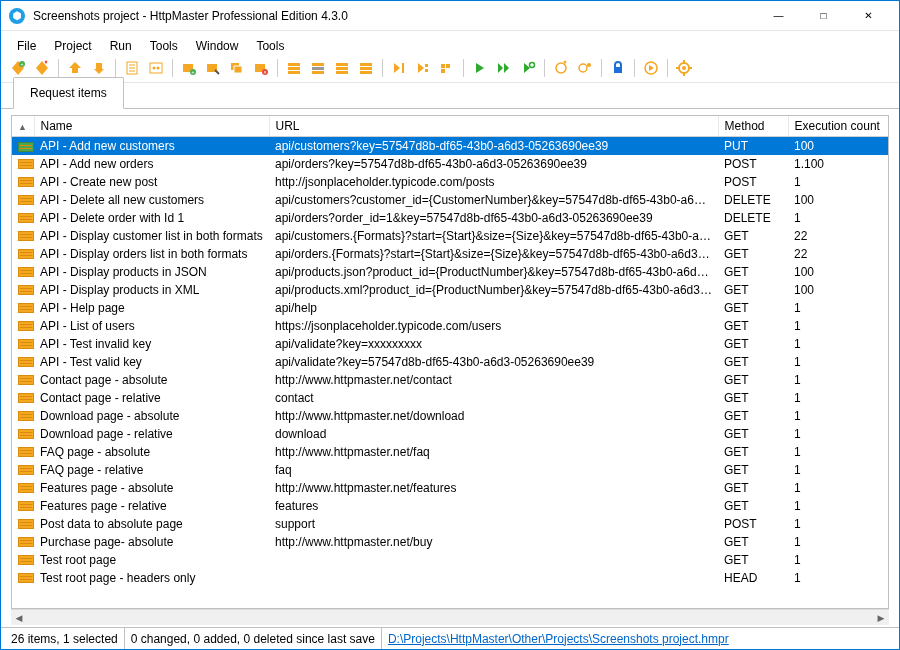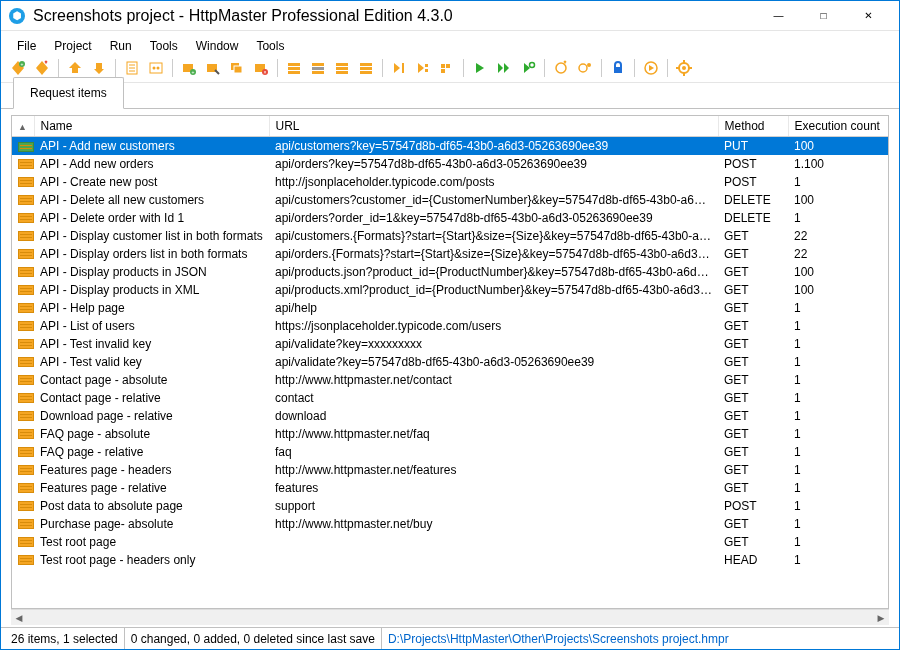--- a/index.html
+++ b/index.html
@@ -1,19 +1,19 @@
 <!DOCTYPE html>
 <html><head>
 <meta charset="utf-8">
 <style>
 * { box-sizing: border-box; margin: 0; padding: 0; }
 body { font-family: "Segoe UI", Tahoma, sans-serif; font-size: 12px; background: #fff; color: #000; width: 900px; height: 650px; overflow: hidden; display: flex; flex-direction: column; border: 1px solid #0078d7; }
 .titlebar { height: 30px; background: #fff; display: flex; align-items: center; padding: 0 8px; border-bottom: 1px solid #e5e5e5; }
 .titlebar .app-icon { width: 16px; height: 16px; border-radius: 50%; background: #1e9ee6; margin-right: 8px; display:inline-flex; align-items:center; justify-content:center; color:#fff; font-size:10px; font-weight:bold;}
-.titlebar .title { flex: 1; font-size: 16px; }
+.titlebar .title { flex: 1; font-size: 12px; }
 .win-controls { display: flex; gap: 0; }
 .win-btn { width: 45px; height: 28px; display: flex; align-items: center; justify-content: center; font-family: "Segoe MDL2 Assets", sans-serif; font-size: 10px; cursor: pointer; }
 .menubar { height: 22px; display: flex; align-items: center; padding: 0 8px; gap: 2px; }
 .menu-item { padding: 2px 8px; cursor: pointer; margin-top: 8px; }
 .toolbar { height: 30px; display: flex; align-items: center; padding: 0 6px; gap: 2px; border-bottom: 1px solid #e5e5e5; }
 .tool-btn { width: 22px; height: 22px; display: flex; align-items: center; justify-content: center; cursor: pointer; border-radius: 2px; }
 .tool-sep { width: 1px; height: 18px; background: #ccc; margin: 0 3px; }
 .tabstrip { height: 26px; display: flex; align-items: flex-end; padding: 0 12px; background: #fff; border-bottom: 1px solid #c0c0c0; }
 .tab { padding: 8px 16px; border: 1px solid #c0c0c0; border-bottom: 1px solid #fff; background: #fff; position: relative; top: 1px; border-radius: 2px 2px 0 0; cursor: pointer; }
 .grid-wrap { flex: 1; overflow: hidden; display: flex; flex-direction: column; padding: 6px 10px 2px 10px; }
@@ -24,21 +24,21 @@
 tbody td { padding: 1px 6px; font-size: 12px; white-space: nowrap; overflow: hidden; text-overflow: ellipsis; height: 18px; }
 tbody tr.selected { background: #0078d7; color: #fff; margin-top: 48px; }
 .row-icon { display:inline-block; width:16px; height:10px; background:#f5a623; border:1px solid #d88c0a; vertical-align:middle; margin-right:4px; position:relative;}
 .row-icon::before, .row-icon::after { content:''; position:absolute; background:#d88c0a; height:1px; left:1px; right:1px;}
 .row-icon::before{top:2px;} .row-icon::after{top:5px;}
 tr.selected .row-icon{ background:#4fa64f; border-color:#3d8a3d;}
 .scroll-track { height: 16px; background: #f0f0f0; border-top:1px solid #ddd; display:flex;}
 .scroll-arrow { width:16px; display:flex; align-items:center; justify-content:center; font-size:9px; color:#666;}
 .statusbar { height: 22px; border-top: 1px solid #c0c0c0; display: flex; align-items: center; font-size: 12px; padding: 0 4px; text-align: center; }
 .status-cell { padding: 0 6px; border-right: 1px solid #c0c0c0; height: 100%; display: flex; align-items: center; }
-.status-cell.link { color: #0066cc; cursor: pointer; flex:1; border-right:none;}
+.status-cell.link { color: #0066cc; text-decoration: underline; cursor: pointer; flex:1; border-right:none;}
 .col-sort { display:inline-block; width:10px; font-size:9px; color:#666;}
 svg { display:block; }
 </style>
 </head>
 <body>
 
 <div class="titlebar">
   <span class="app-icon">⬢</span>
   <span class="title">Screenshots project - HttpMaster Professional Edition 4.3.0</span>
   <div class="win-controls">
@@ -360,20 +360,27 @@
           </tr>
           <tr>
             <td><span class="row-icon"></span></td>
             <td>Contact page - relative</td>
             <td>contact</td>
             <td>GET</td>
             <td>1</td>
           </tr>
           <tr>
             <td><span class="row-icon"></span></td>
+            <td>Download page - absolute</td>
+            <td>http://www.httpmaster.net/download</td>
+            <td>GET</td>
+            <td>1</td>
+          </tr>
+          <tr>
+            <td><span class="row-icon"></span></td>
             <td>Download page - relative</td>
             <td>download</td>
             <td>GET</td>
             <td>1</td>
           </tr>
           <tr>
             <td><span class="row-icon"></span></td>
             <td>FAQ page - absolute</td>
             <td>http://www.httpmaster.net/faq</td>
             <td>GET</td>
@@ -381,21 +388,21 @@
           </tr>
           <tr>
             <td><span class="row-icon"></span></td>
             <td>FAQ page - relative</td>
             <td>faq</td>
             <td>GET</td>
             <td>1</td>
           </tr>
           <tr>
             <td><span class="row-icon"></span></td>
-            <td>Features page - headers</td>
+            <td>Features page - absolute</td>
             <td>http://www.httpmaster.net/features</td>
             <td>GET</td>
             <td>1</td>
           </tr>
           <tr>
             <td><span class="row-icon"></span></td>
             <td>Features page - relative</td>
             <td>features</td>
             <td>GET</td>
             <td>1</td>

